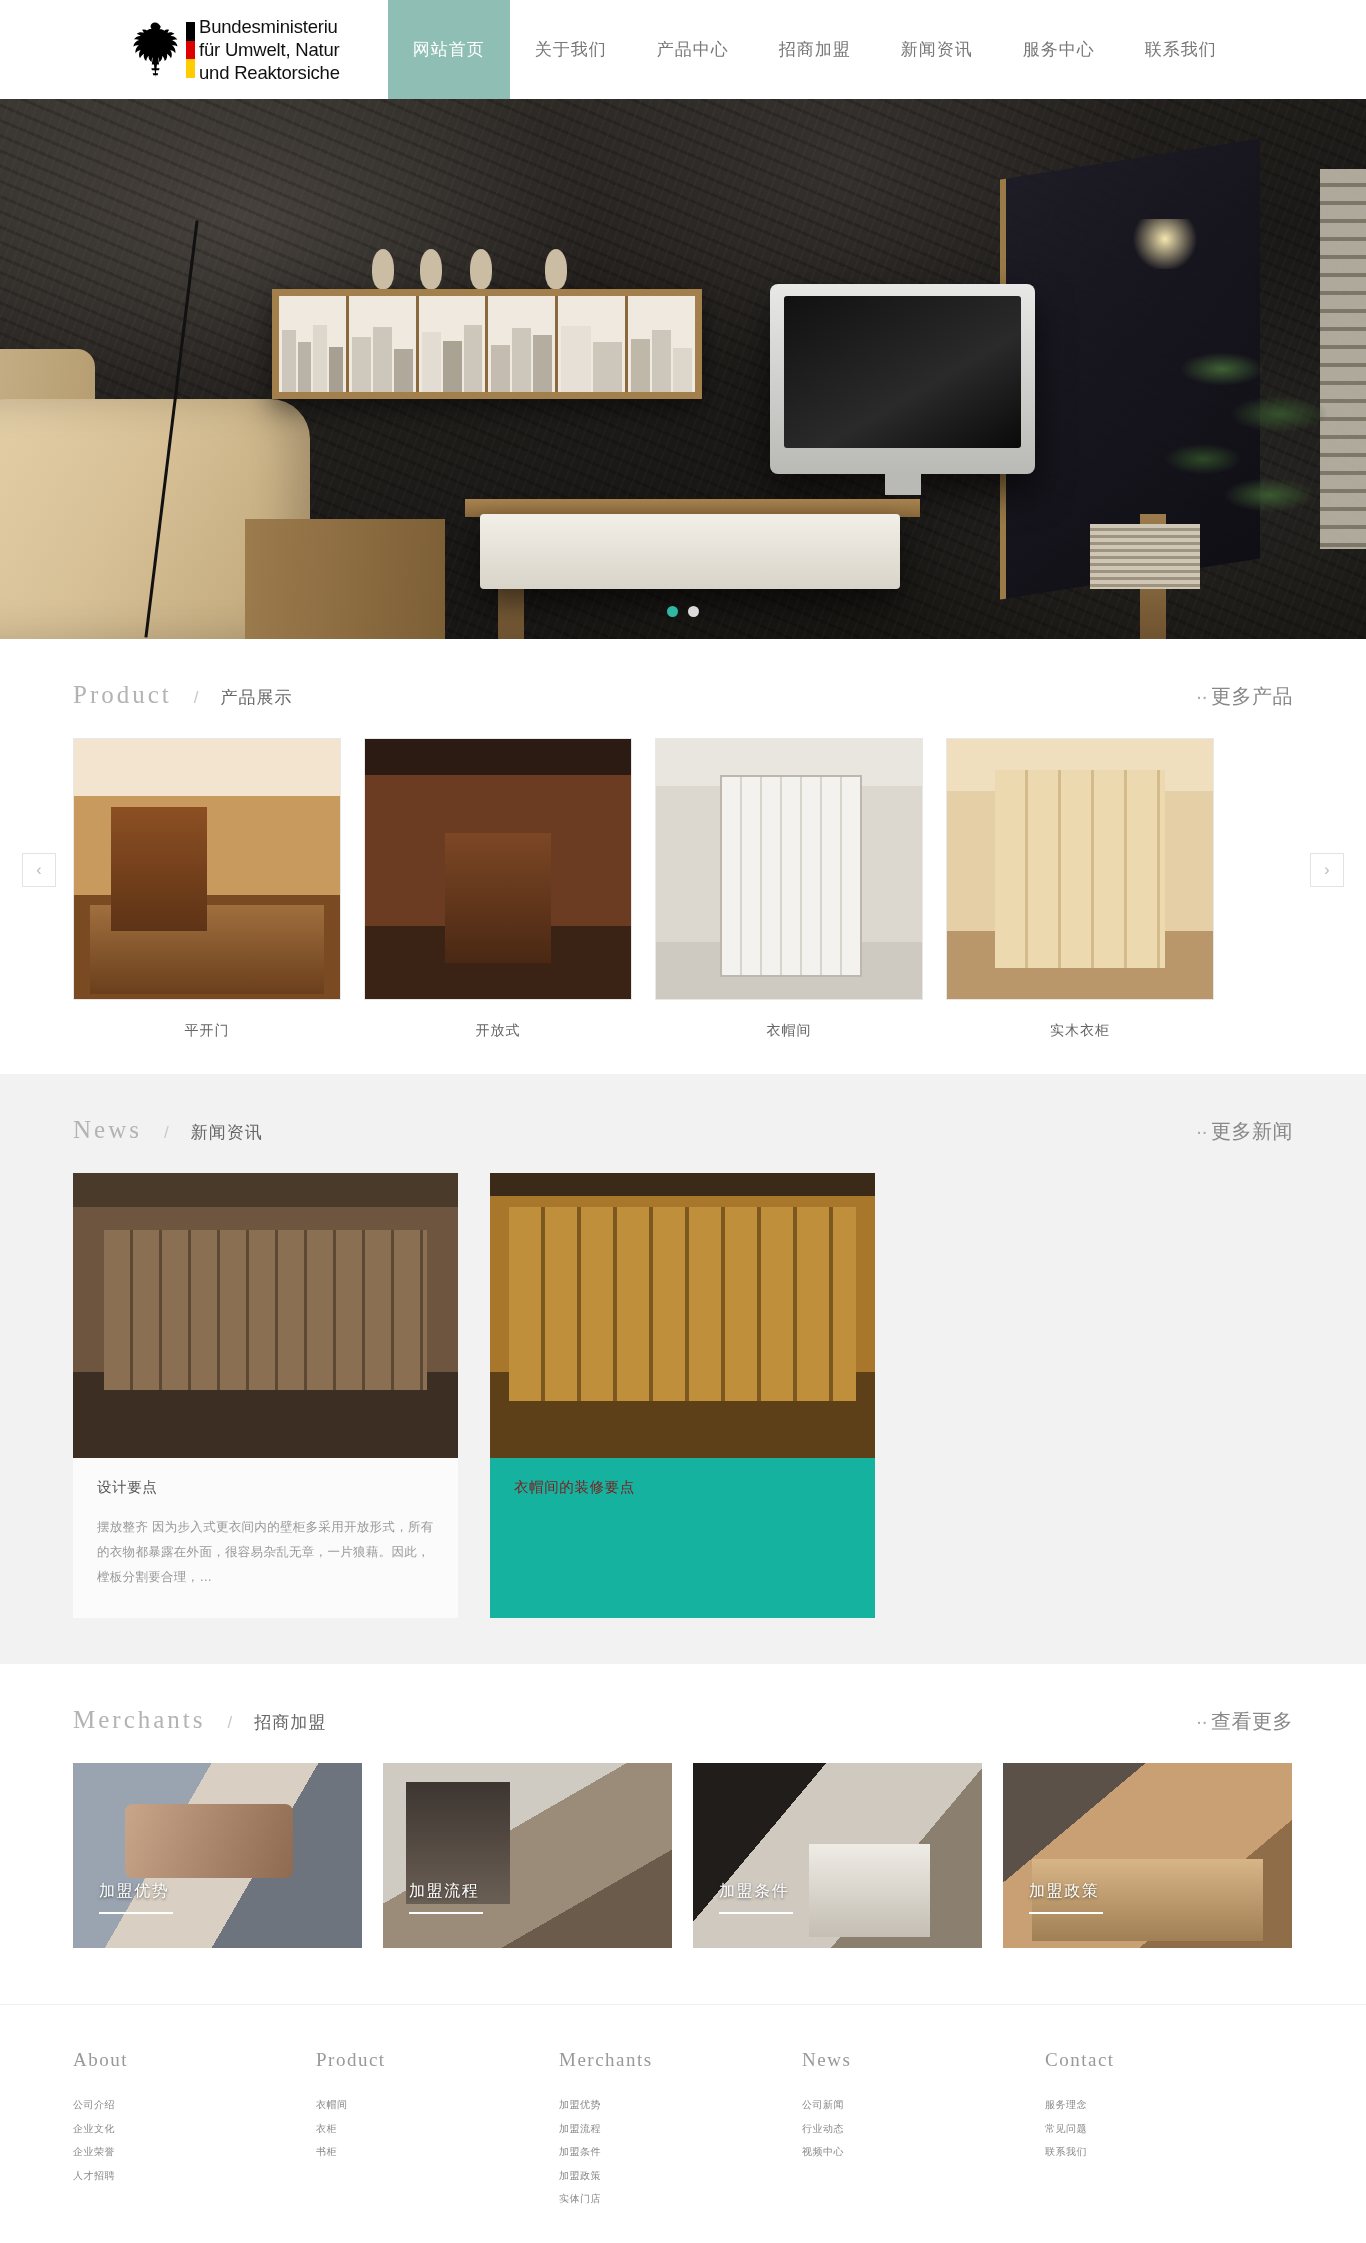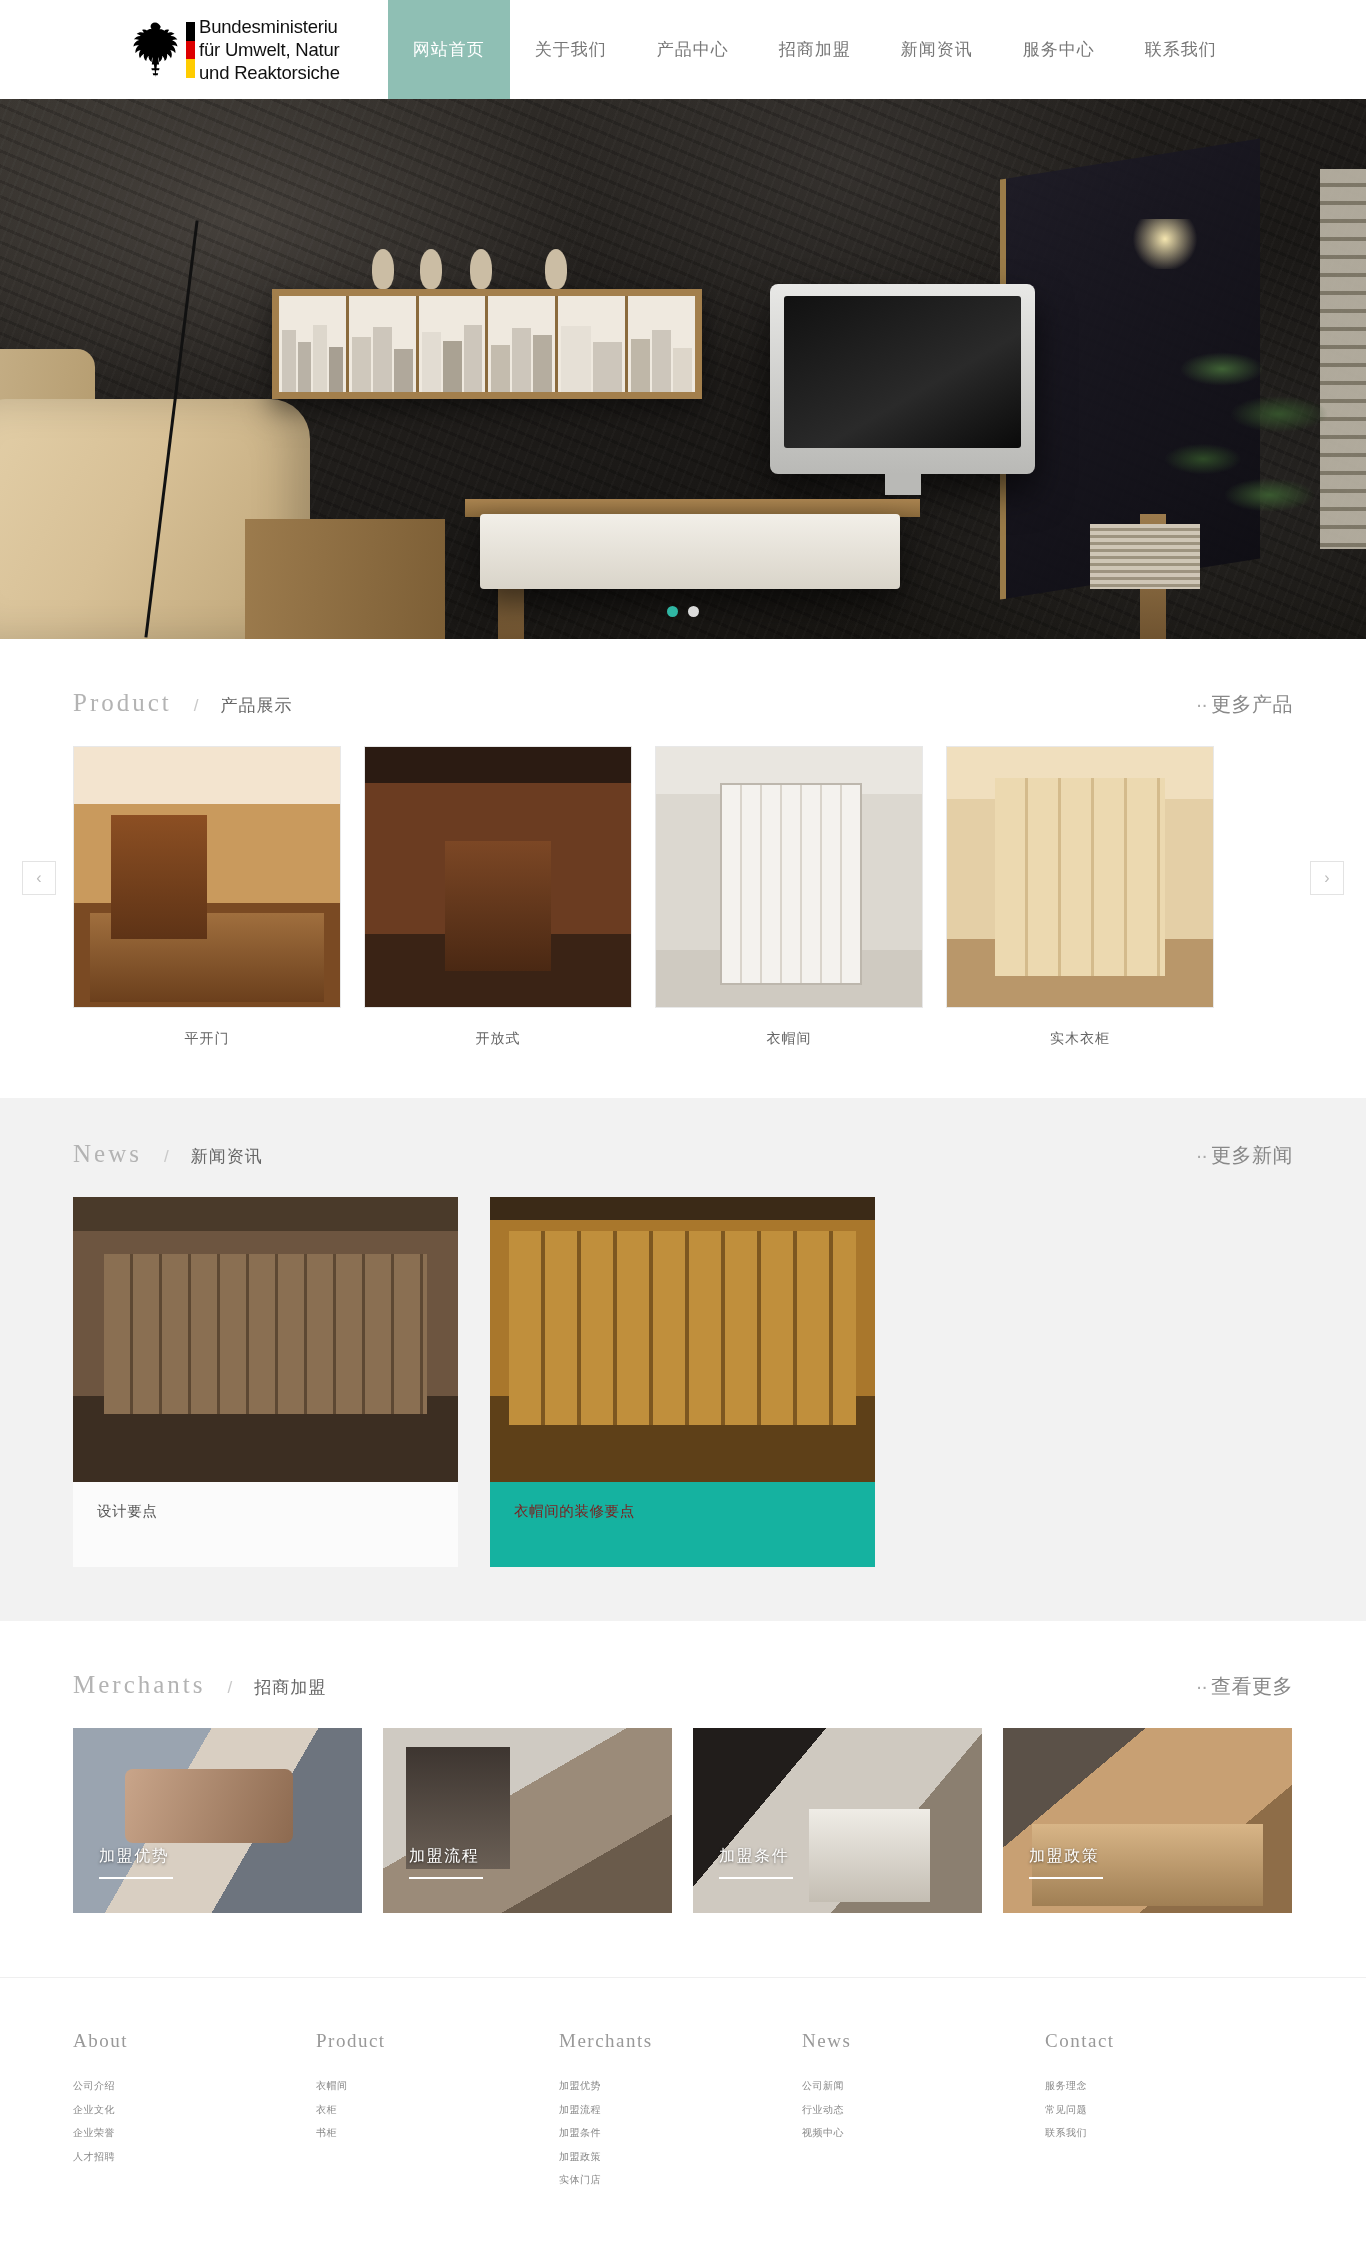--- a/index.html
+++ b/index.html
@@ -160,21 +160,21 @@
 
   .banner-dots {
     position:absolute; bottom:22px; left:0; right:0;
     display:flex; justify-content:center; gap:10px; z-index:6;
   }
   .dot { width:11px; height:11px; border-radius:50%; background:rgba(255,255,255,.85); cursor:pointer;}
   .dot.on { background:#30b7a4; }
 
   
   .section { width:1366px; }
-  .wrap { width:1220px; margin:8px auto; position:relative; }
+  .wrap { width:1220px; margin:0 auto; position:relative; }
 
   .sec-head {
     display:flex; align-items:baseline; padding-top:42px; padding-bottom:28px;
   }
   .sec-en {
     font-family:"Liberation Serif","DejaVu Serif",serif;
     font-size:25px; color:#b3b3b3; letter-spacing:3px;
   }
   .sec-slash { margin:0 22px; color:#c9c9c9; font-size:17px; }
   .sec-cn { font-size:17px; color:#666; letter-spacing:1px; }
@@ -404,20 +404,21 @@
       <span class="sec-en">News</span>
       <span class="sec-slash">/</span>
       <span class="sec-cn">新闻资讯</span>
       <span class="sec-more"><span class="dots">··</span><span>更多新闻</span></span>
     </div>
     <div class="news-row">
       <div class="news-card">
         <div class="news-img n1"></div>
         <div class="news-body">
           <div class="news-title">设计要点</div>
+          <div class="news-desc">摆放整齐 因为步入式更衣间内的壁柜多采用开放形式，所有的衣物都暴露在外面，很容易杂乱无章，一片狼藉。因此，樘板分割要合理，…</div>
         </div>
       </div>
       <div class="news-card hl">
         <div class="news-img n3"></div>
         <div class="news-body">
           <div class="news-title">衣帽间的装修要点</div>
         </div>
       </div>
     </div>
   </div>

